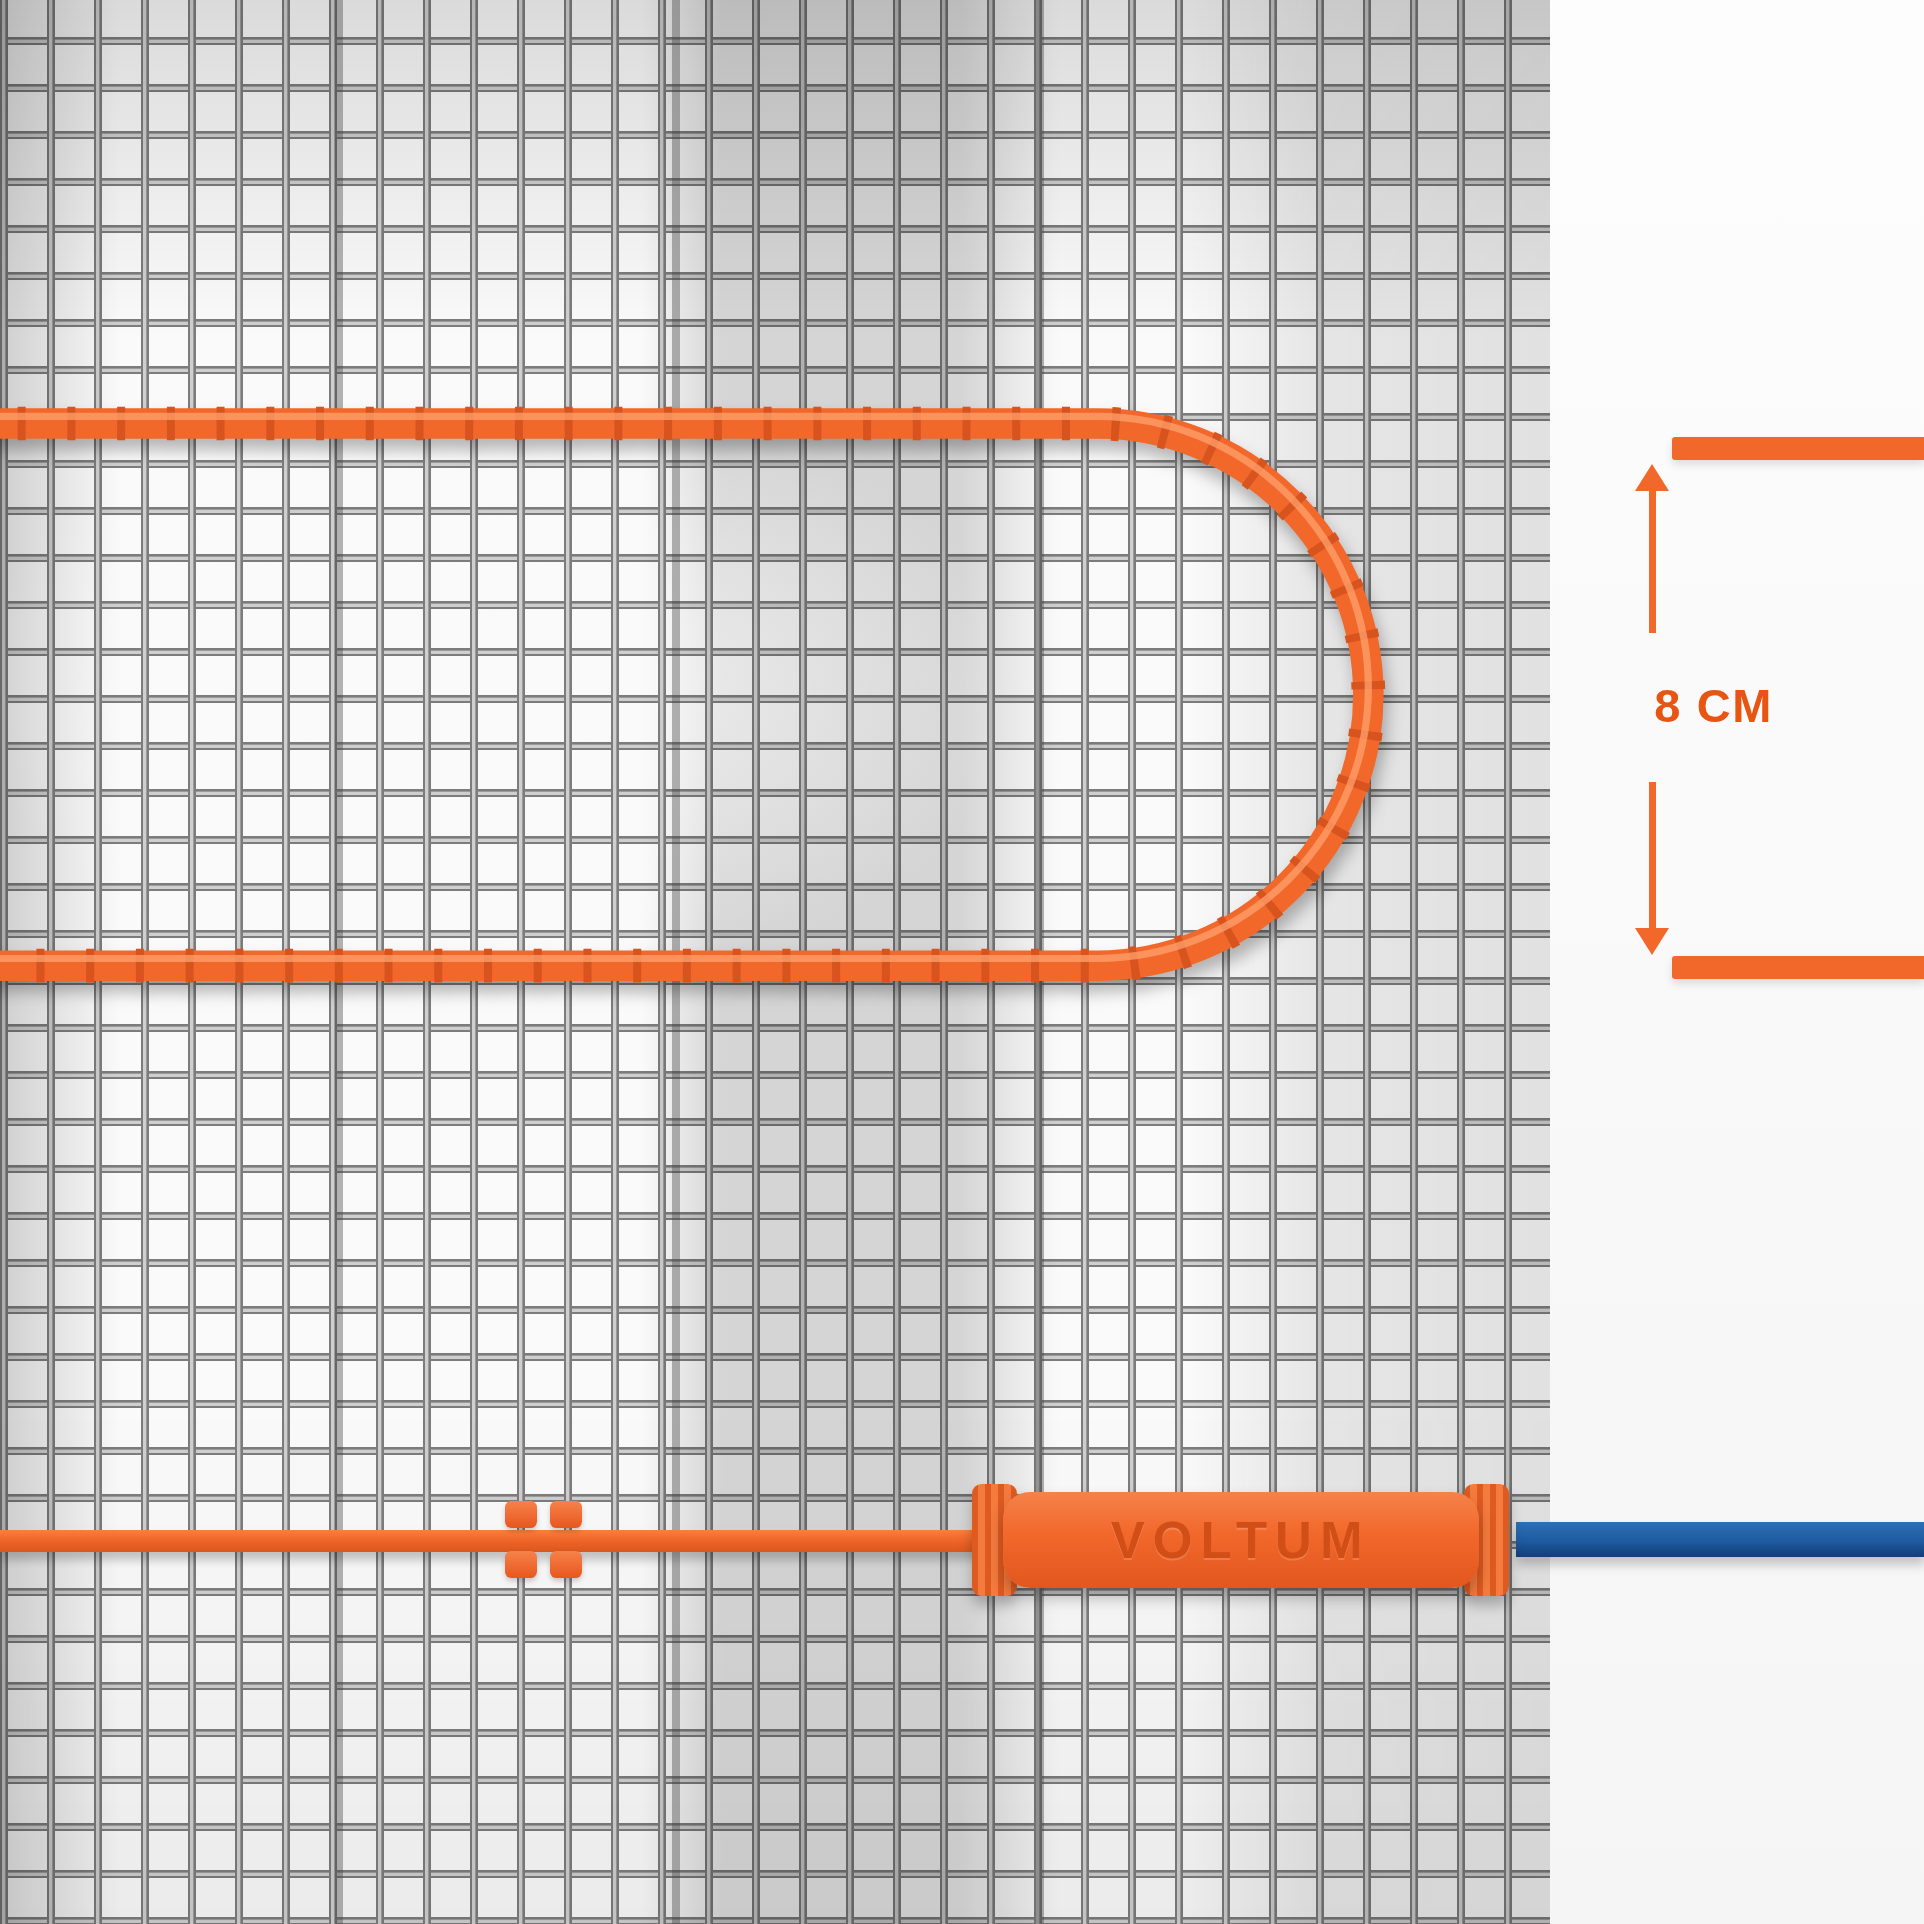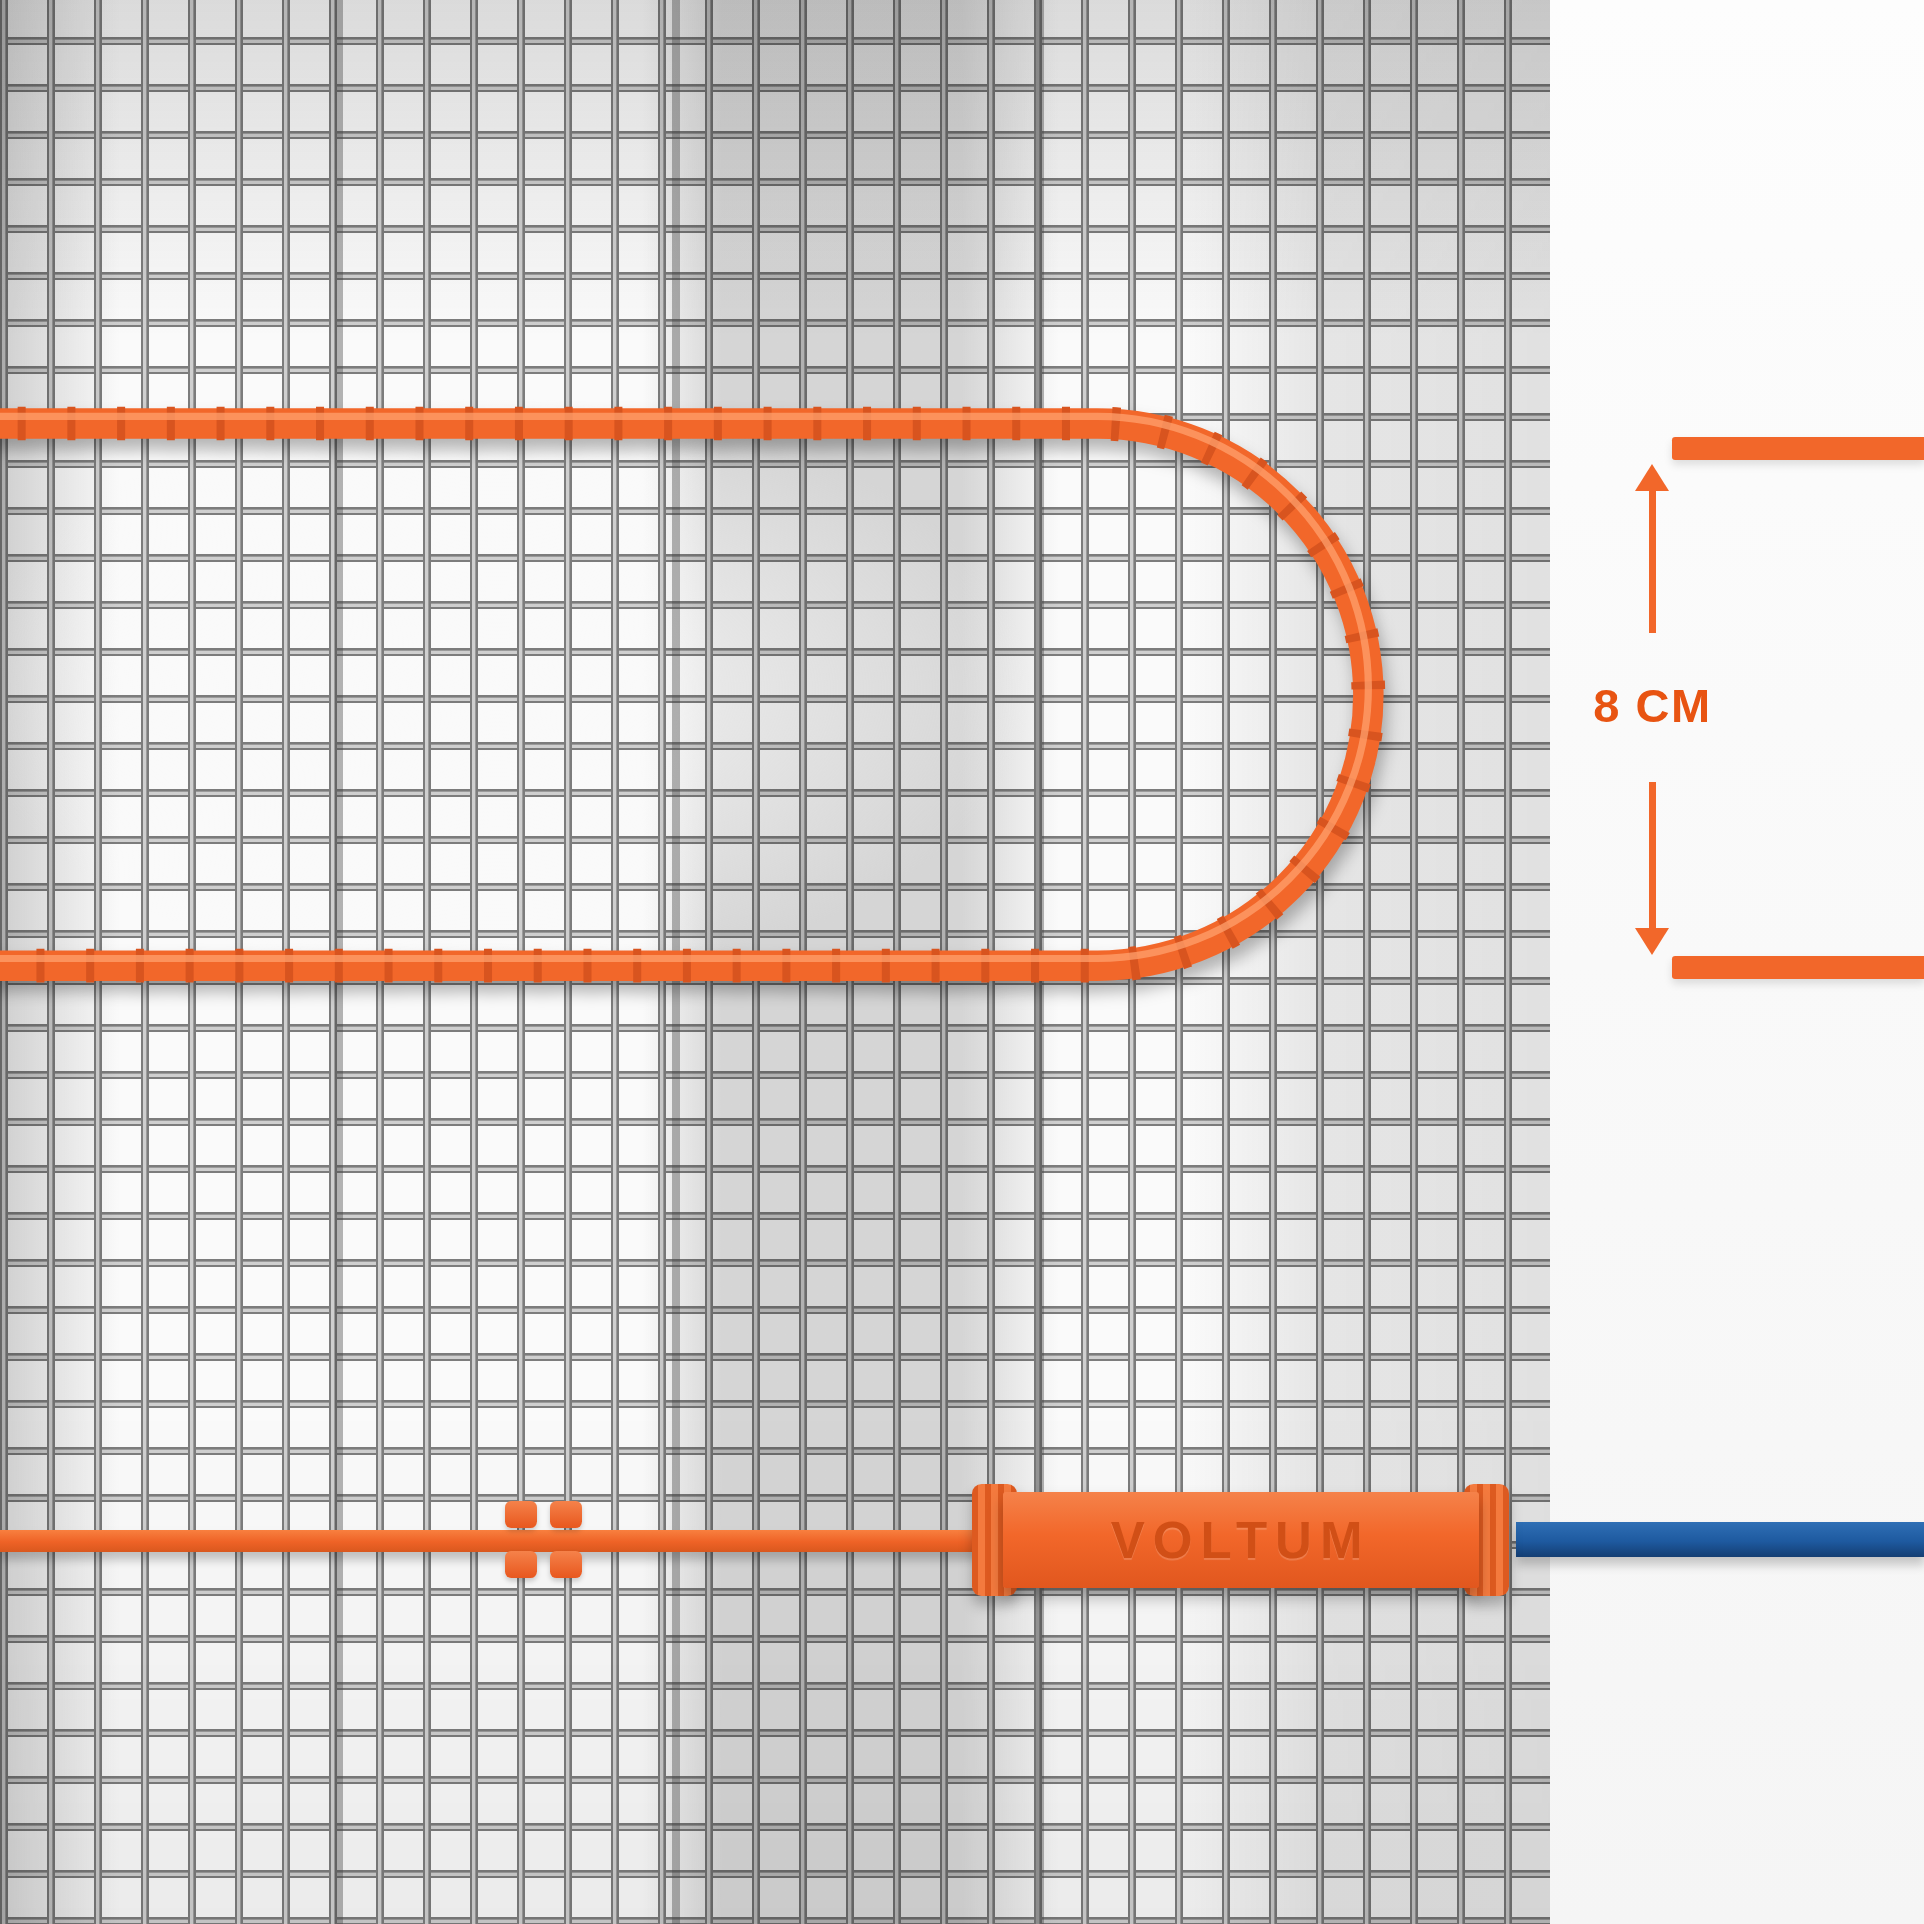--- a/index.html
+++ b/index.html
@@ -100,21 +100,21 @@
     border-left: 17.6px solid transparent;
     border-right: 17.6px solid transparent;
   }
   .dim-arrow.up { top: 464px; border-bottom: 27px solid var(--accent-orange, #F2672A); }
   .dim-arrow.down { top: 928px; border-top: 27px solid var(--accent-orange, #F2672A); }
   .dim-label {
     position: absolute;
     left: 1532px;
     top: 678px;
     width: 241px;
-    text-align: center;
+    text-align: right;
     font-size: 47px;
     font-weight: 700;
     letter-spacing: 1.6px;
     color: var(--dimension-text, #E85412);
   }
 
   
   .lead-cable {
     position: absolute;
     left: 0; top: 1530px;
@@ -157,21 +157,21 @@
     z-index: 4;
   }
   .ribs {
     width: 45px; height: 112px;
     border-radius: 9.6px;
     background: repeating-linear-gradient(90deg, #DD5A20 0px 6.4px, #F47A3E 6.4px 13px);
     box-shadow: 0 9.6px 13px rgba(0,0,0,0.25);
   }
   .connector-body {
     width: 476px; height: 96px;
-    border-radius: 3px;
+    border-radius: 27px;
     margin: 0 -14.4px;
     background: linear-gradient(180deg, #F5824A 0%, var(--accent-orange, #F2672A) 45%, #E1571E 100%);
     box-shadow: 0 9.6px 14.4px rgba(0,0,0,0.25);
     display: flex;
     align-items: center;
     justify-content: center;
     z-index: 1;
   }
   .connector-brand {
     font-size: 51px;

